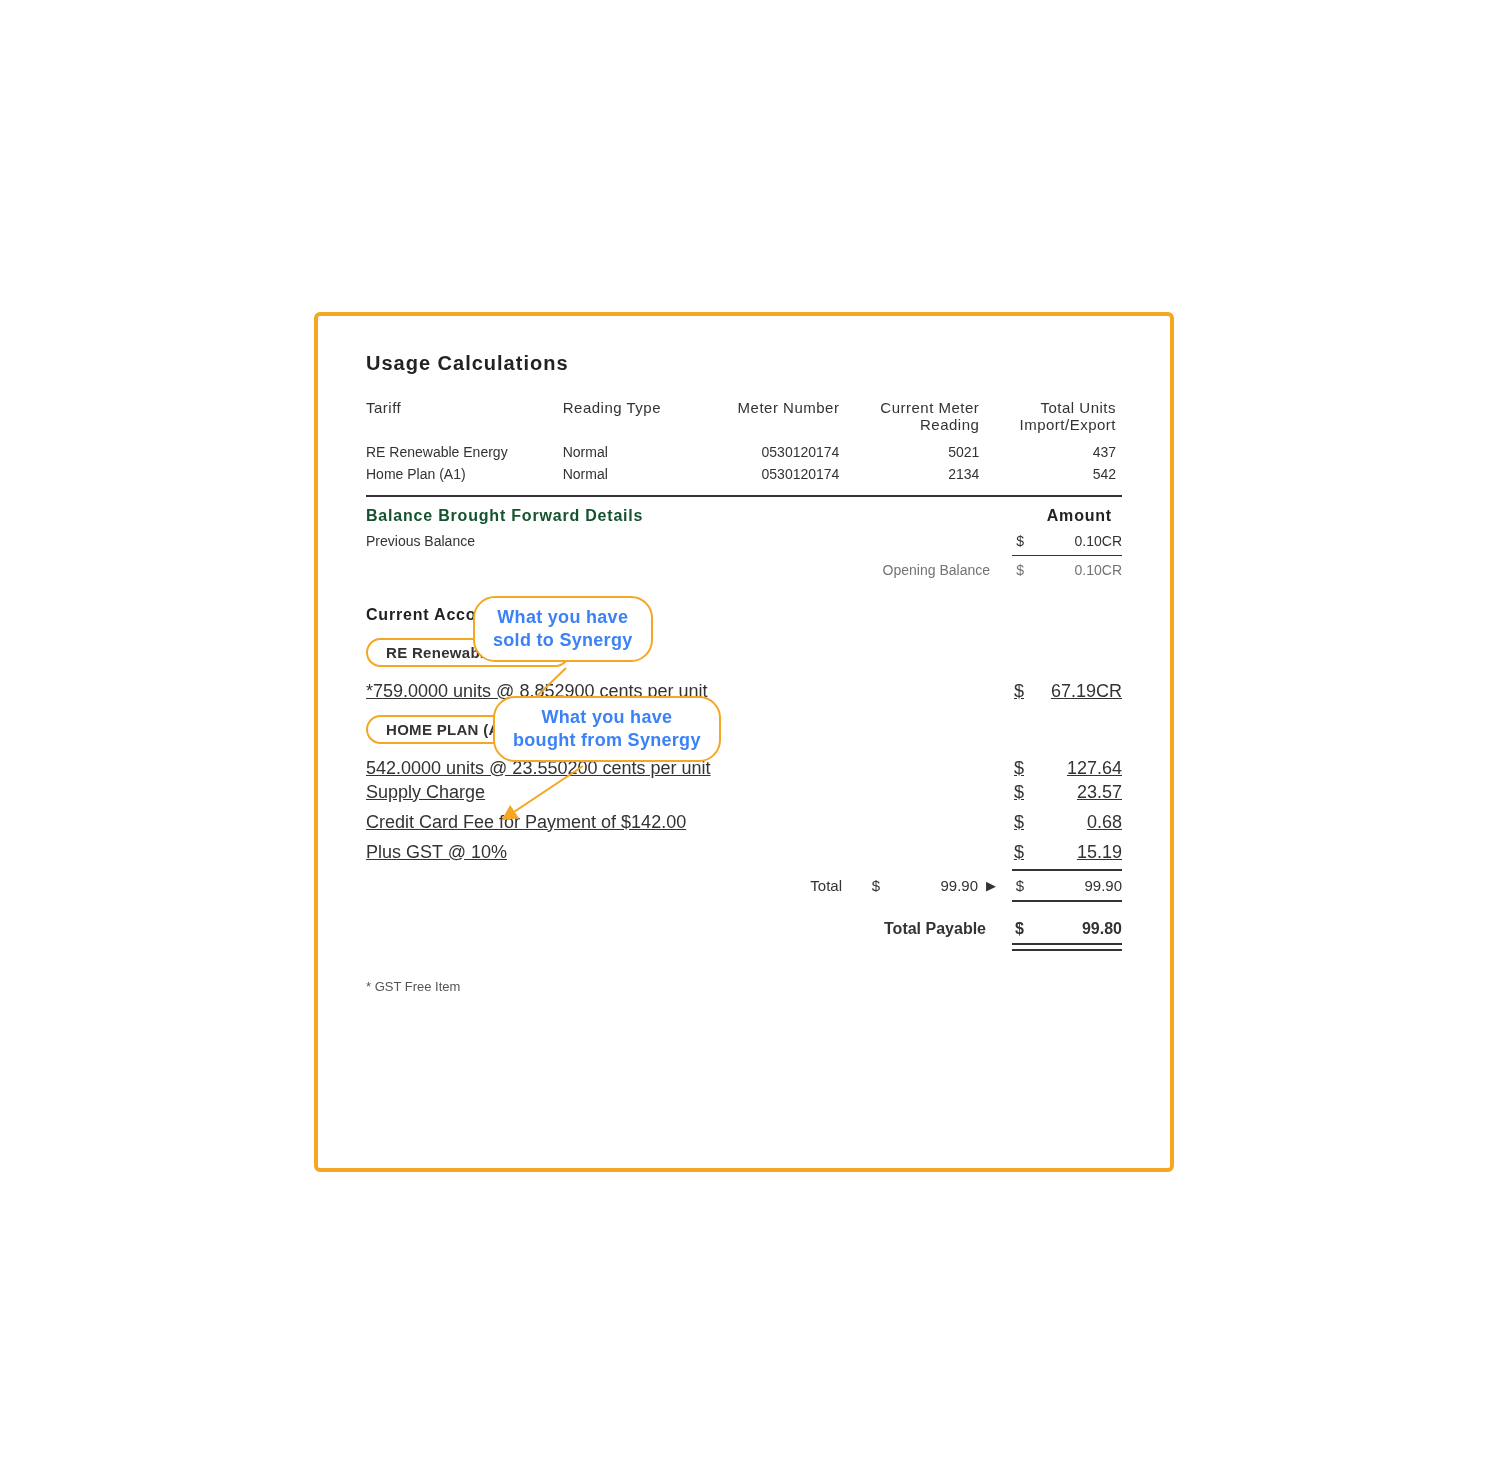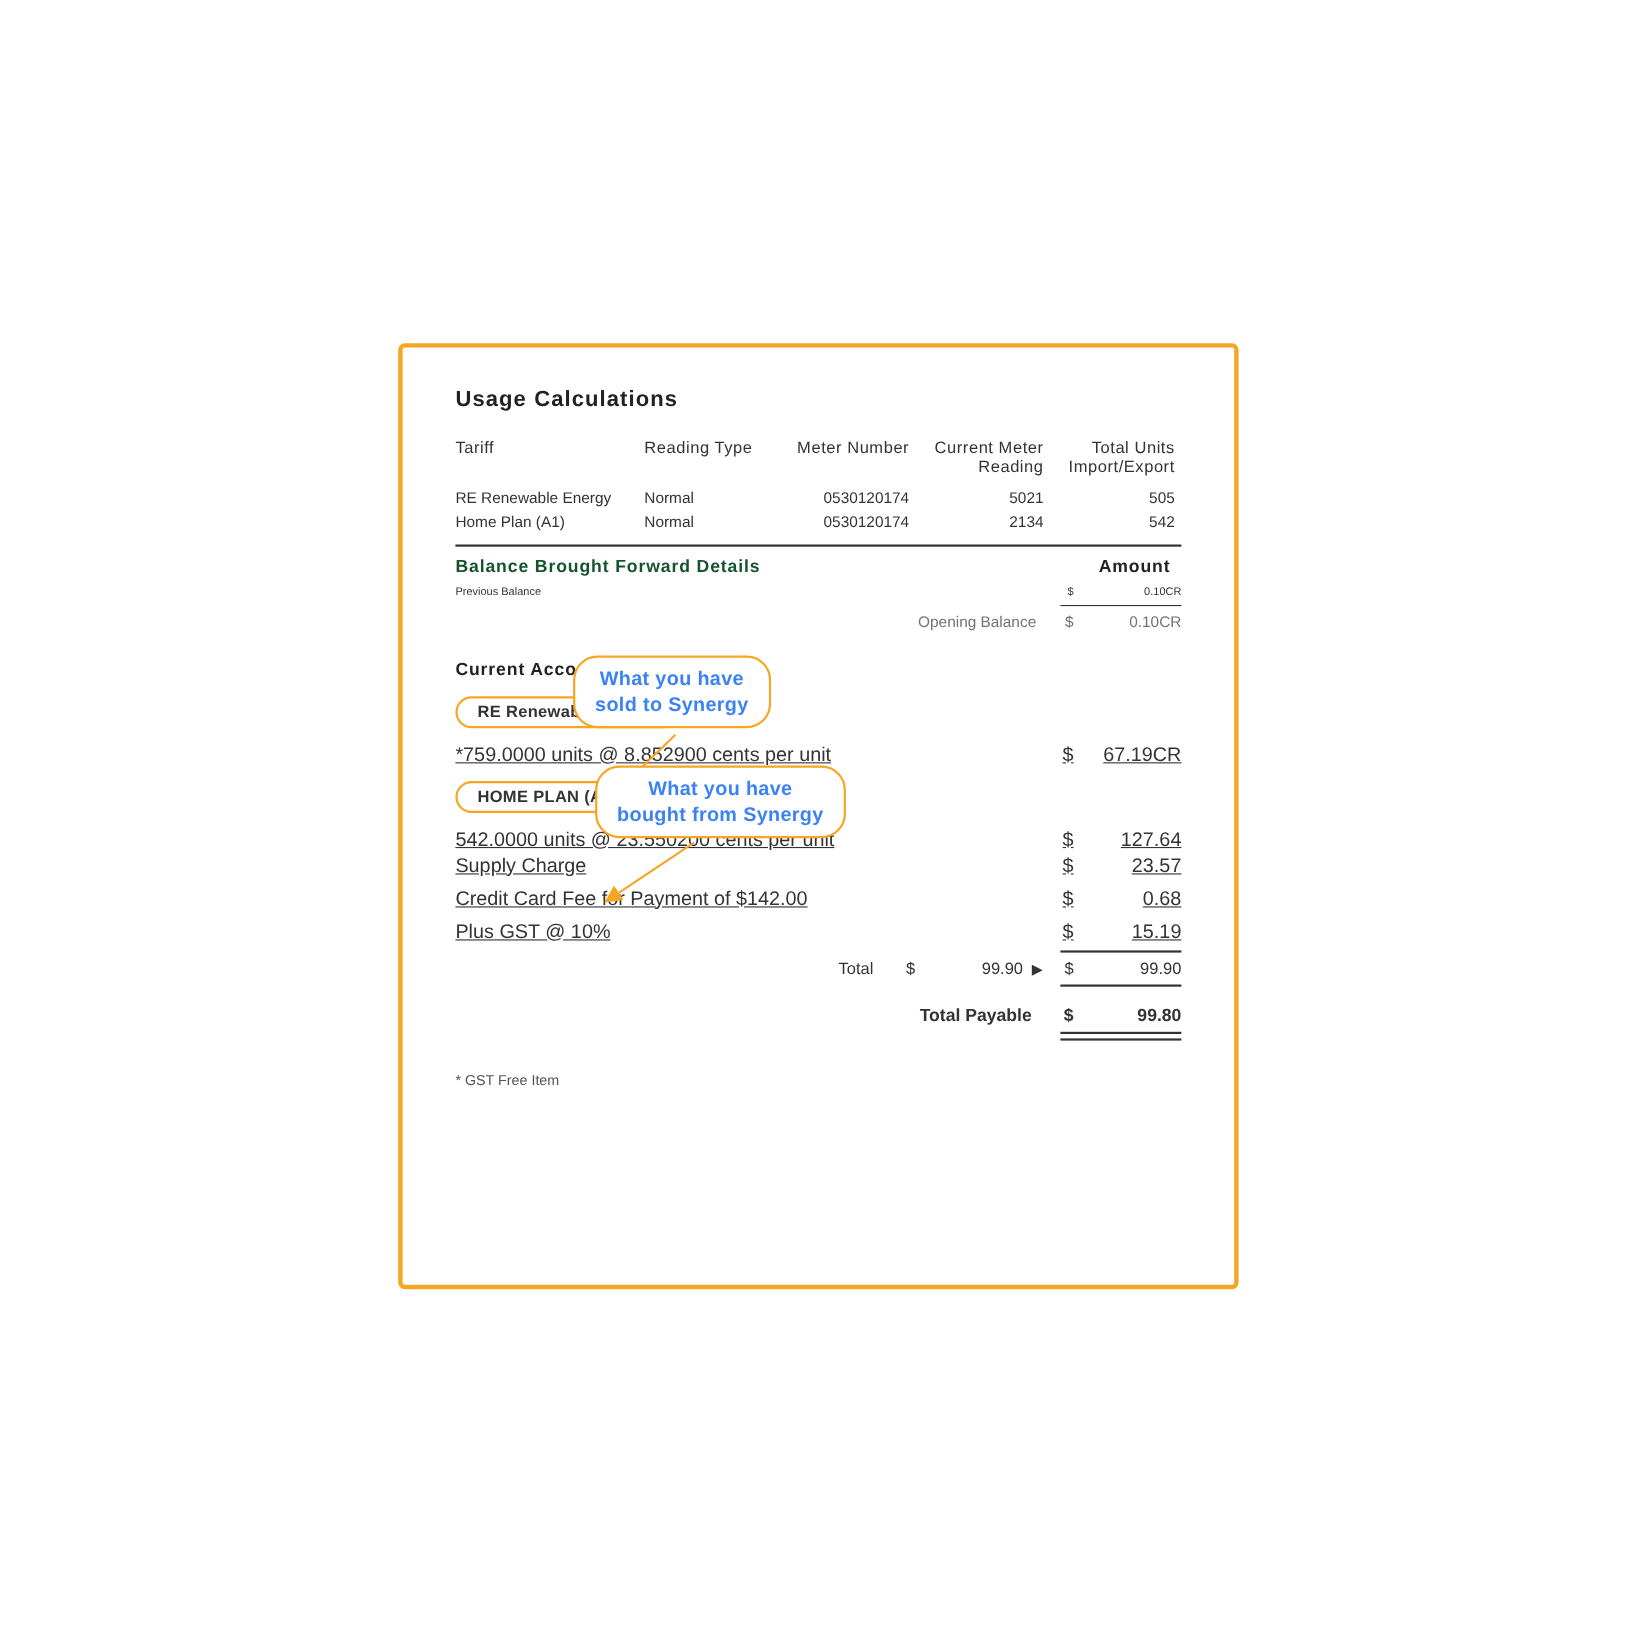--- a/index.html
+++ b/index.html
@@ -6,21 +6,21 @@
     body {
       background: #fff;
       font-family: Arial, sans-serif;
       display: flex;
       justify-content: center;
       align-items: center;
       min-height: 100vh;
       padding: 20px;
     }
     .page-wrapper {
-      width: 764px;
+      width: 860px;
       min-height: 860px;
       border: 4px solid #F5A623;
       border-radius: 6px;
       padding: 36px 48px 20px 48px;
       position: relative;
       background: #fff;
     }
 
     
     .section-title {
@@ -81,21 +81,21 @@
       font-size: 16px;
       font-weight: bold;
       letter-spacing: 0.8px;
       color: #222;
       padding-right: 10px;
     }
 
     .balance-row {
       display: flex;
       justify-content: flex-end;
-      font-size: 10px;
+      font-size: 14px;
       color: #333;
       margin-bottom: 4px;
     }
     .balance-row .label { flex: 1; }
     .balance-row .dollar { width: 20px; text-align: right; margin-right: 8px; }
     .balance-row .amount { width: 90px; text-align: right; }
 
     
     .current-account {
       margin-top: 18px;
@@ -239,21 +239,21 @@
         <th class="right">Current Meter<br>Reading</th>
         <th class="right">Total Units<br>Import/Export</th>
       </tr>
     </thead>
     <tbody>
       <tr>
         <td>RE Renewable Energy</td>
         <td>Normal</td>
         <td class="right">0530120174</td>
         <td class="right">5021</td>
-        <td class="right">505</td>
+        <td class="right">437</td>
       </tr>
       <tr>
         <td>Home Plan (A1)</td>
         <td>Normal</td>
         <td class="right">0530120174</td>
         <td class="right">2134</td>
         <td class="right">542</td>
       </tr>
     </tbody>
   </table>

